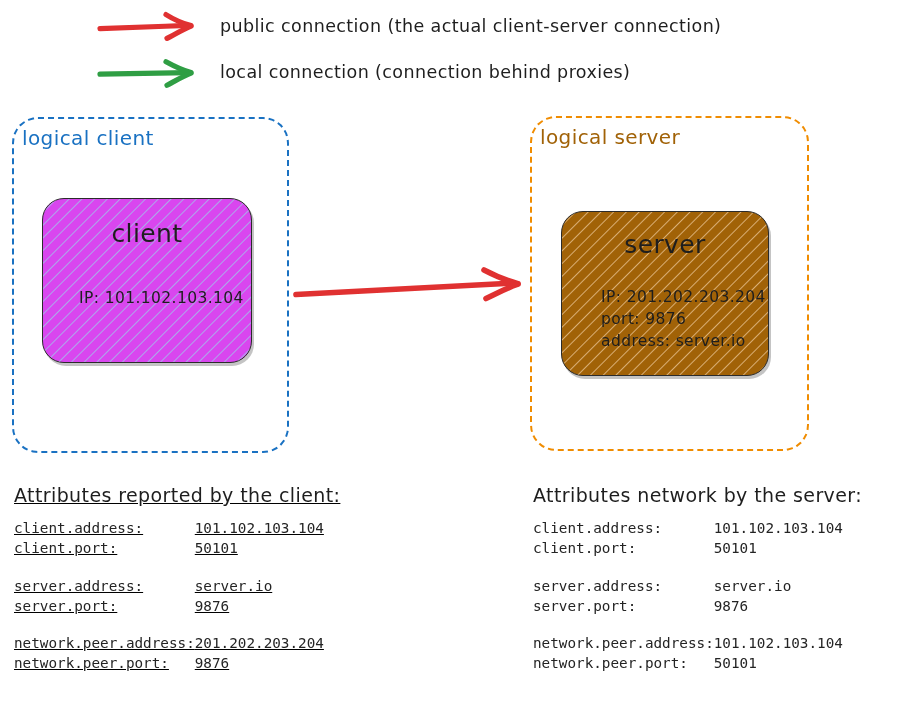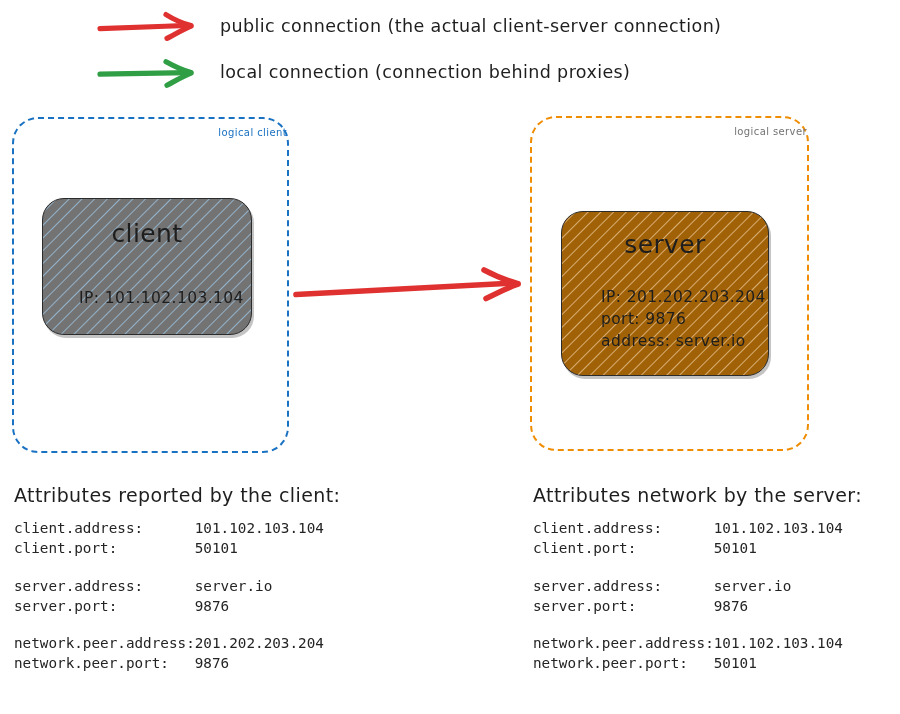--- a/index.html
+++ b/index.html
@@ -50,24 +50,24 @@
     position: absolute;
     border-style: dashed;
     border-width: 2.6px;
     border-radius: 26px;
     box-sizing: border-box;
     background: transparent;
   }
   .logical-label {
     position: absolute;
     top: 9px;
-    left: 0;
+    left: 8px;
     right: 0;
-    text-align: right;
-    font-size: 10px;
+    text-align: left;
+    font-size: 20px;
     white-space: nowrap;
     line-height: 1;
   }
 
   
   .node {
     position: absolute;
     box-sizing: border-box;
     border: 1.9px solid #2b2b2b;
     border-radius: 22px;
@@ -153,21 +153,21 @@
         <path d="M71 29.2 C 79 25.0, 87 20.4, 95 17.2" stroke="#2f9e44" stroke-width="5.2" stroke-linecap="round" fill="none"></path>
       </svg>
     </span>
     <span class="hand legend-label">local connection (connection behind proxies)</span>
   </div>
 
   <div class="logical-box" style="left:12px; top:117px; width:277px; height:336px; border-color:#1971c2;">
     <span class="hand logical-label" style="color:#1971c2;">logical client</span>
   </div>
 
-  <div class="node" style="left:42px; top:198px; width:210px; height:137px; background:#737373;">
+  <div class="node" style="left:42px; top:198px; width:210px; height:165px; background:#d946ef;">
     <span class="node-hatch">
       <svg width="100%" height="100%" preserveAspectRatio="none" aria-hidden="true">
         <defs>
           <pattern id="hatch-client" width="9" height="9" patternTransform="rotate(45)" patternUnits="userSpaceOnUse">
             <line x1="0" y1="0" x2="0" y2="9" stroke="#9ec8e8" stroke-width="1.5"></line>
           </pattern>
         </defs>
         <rect width="100%" height="100%" fill="url(#hatch-client)"></rect>
       </svg>
     </span>
@@ -179,21 +179,21 @@
 
   <div id="main-arrow">
     <svg viewBox="0 0 240 56" width="240" height="56" aria-hidden="true">
       <path d="M4 32.5 C 60 30.0, 140 25.5, 222 21.0" stroke="#e03131" stroke-width="5.6" stroke-linecap="round" fill="none"></path>
       <path d="M192 8.0 C 202 13.2, 212 18.0, 226 21.6" stroke="#e03131" stroke-width="5.6" stroke-linecap="round" fill="none"></path>
       <path d="M194 36.5 C 204 31.8, 214 26.2, 226 22.2" stroke="#e03131" stroke-width="5.6" stroke-linecap="round" fill="none"></path>
     </svg>
   </div>
 
   <div class="logical-box" style="left:530px; top:116px; width:279px; height:335px; border-color:#f08c00;">
-    <span class="hand logical-label" style="color:#737373;">logical server</span>
+    <span class="hand logical-label" style="color:#a16207;">logical server</span>
   </div>
 
   <div class="node" style="left:561px; top:211px; width:208px; height:165px; background:#a16207;">
     <span class="node-hatch">
       <svg width="100%" height="100%" preserveAspectRatio="none" aria-hidden="true">
         <defs>
           <pattern id="hatch-server" width="9" height="9" patternTransform="rotate(45)" patternUnits="userSpaceOnUse">
             <line x1="0" y1="0" x2="0" y2="9" stroke="#edc89a" stroke-width="1.5"></line>
           </pattern>
         </defs>
@@ -201,21 +201,21 @@
       </svg>
     </span>
     <span class="hand node-title" style="top:20px;">server</span>
     <span class="hand node-lines" style="left:39px; top:74px;">
       <span style="display:block">IP: 201.202.203.204</span>
       <span style="display:block">port: 9876</span>
       <span style="display:block">address: server.io</span>
     </span>
   </div>
 
-  <div class="attr-block" style="left:14px; top:486px;">
+  <div class="attr-block" style="left:14px; top:486px;text-decoration:underline;">
     <div class="hand attr-heading">Attributes reported by the client:</div>
     <table class="attr-table mono">
       <tbody>
         <tr>
           <td class="attr-key">client.address:</td>
           <td class="attr-value">101.102.103.104</td>
         </tr>
         <tr>
           <td class="attr-key">client.port:</td>
           <td class="attr-value">50101</td>

